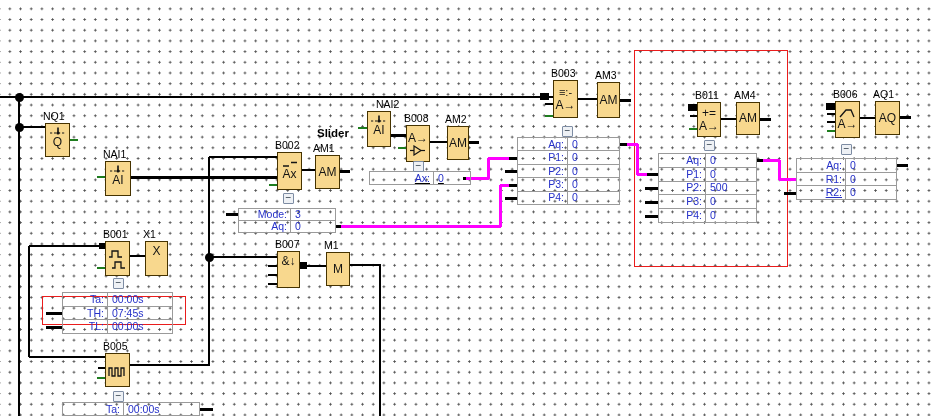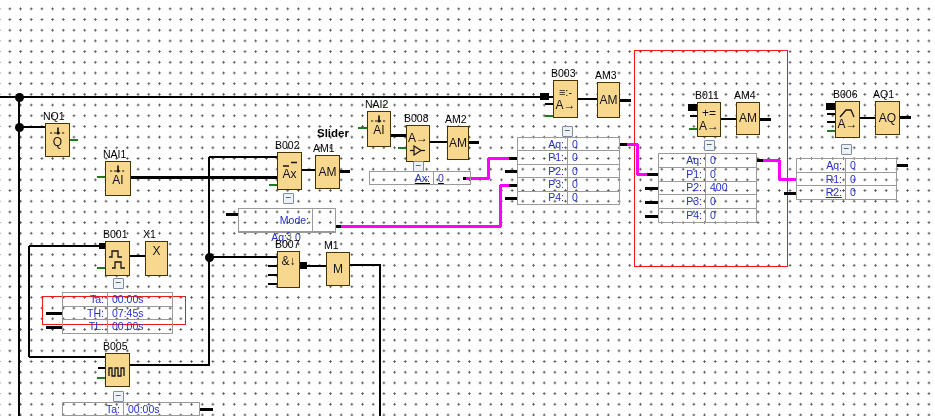--- a/index.html
+++ b/index.html
@@ -144,21 +144,21 @@
     <div class="block" style="left: 277px; top: 152px; width: 25px; height: 38px; background: rgb(248, 216, 142); border-color: rgb(70, 51, 0);">
       <svg class="sym-svg" width="16" height="7" viewBox="0 0 16 7">
         <path d="M1 5 H7 M9 1.5 H15" stroke="#141414" stroke-width="1.4" fill="none"></path>
       </svg>
       <span class="symline">Ax</span>
     </div>
     <div class="blabel" style="left: 313px; top: 142px;">AM1</div>
     <div class="block" style="left: 315px; top: 155px; width: 25px; height: 34px; background: rgb(248, 216, 142); border-color: rgb(70, 51, 0);">
       <span class="symline">AM</span>
     </div>
-    <div class="blabel" style="left: 365px; top: 98px;">NAI2</div>
+    <div class="blabel" style="left: 376px; top: 98px;">NAI2</div>
     <div class="block top-align" style="left: 367px; top: 111px; width: 24px; height: 36px; background: rgb(248, 216, 142); border-color: rgb(70, 51, 0);">
       <svg class="sym-svg" width="18" height="9" viewBox="0 0 18 9">
         <path d="M1 6 H17" stroke="#141414" stroke-width="1.2" stroke-dasharray="2.2 1.8" fill="none"></path>
         <path d="M9 0.5 V6" stroke="#141414" stroke-width="1.6" fill="none"></path>
         <circle cx="9" cy="6" r="1.6" fill="#141414"></circle>
       </svg>
       <span class="symline">AI</span>
     </div>
     <div class="blabel" style="left: 404px; top: 112px;">B008</div>
     <div class="block" style="left: 406px; top: 125px; width: 24px; height: 37px; background: rgb(248, 216, 142); border-color: rgb(70, 51, 0);">
@@ -236,21 +236,21 @@
       <div class="prow" style="color: rgb(37, 48, 200);">
         <div class="plab" style="width: 45px; border-right-color: rgb(154, 154, 154);">TH:</div>
         <div class="pval">07:45s</div>
       </div>
       <div class="prow" style="color: rgb(37, 48, 200); justify-content: flex-end;">
         <div class="plab" style="width: 45px; border-right-color: rgb(154, 154, 154);">TL:</div>
         <div class="pval">00:00s</div>
       </div>
     </div>
     <div class="pbox" style="left: 238px; top: 208px; width: 98px; height: 25px; border-color: rgb(154, 154, 154);">
-      <div class="prow" style="color: rgb(37, 48, 200); flex-direction: column;">
+      <div class="prow" style="color: rgb(37, 48, 200);">
         <div class="plab" style="width: 52px; border-right-color: rgb(154, 154, 154);">Mode:</div>
         <div class="pval">3</div>
       </div>
       <div class="prow" style="color: rgb(37, 48, 200);">
         <div class="plab" style="width: 52px; border-right-color: rgb(154, 154, 154);">Aq:</div>
         <div class="pval">0</div>
       </div>
     </div>
     <div class="pbox" style="left: 369px; top: 171px; width: 102px; height: 14px; border-color: rgb(154, 154, 154); text-decoration: underline;">
       <div class="prow" style="color: rgb(37, 48, 200);">
@@ -284,21 +284,21 @@
       <div class="prow" style="color: rgb(37, 48, 200);">
         <div class="plab" style="width: 47px; border-right-color: rgb(154, 154, 154);">Aq:</div>
         <div class="pval">0</div>
       </div>
       <div class="prow" style="color: rgb(37, 48, 200);">
         <div class="plab" style="width: 47px; border-right-color: rgb(154, 154, 154);">P1:</div>
         <div class="pval">0</div>
       </div>
       <div class="prow" style="color: rgb(37, 48, 200);">
         <div class="plab" style="width: 47px; border-right-color: rgb(154, 154, 154);">P2:</div>
-        <div class="pval">400</div>
+        <div class="pval">500</div>
       </div>
       <div class="prow" style="color: rgb(37, 48, 200);">
         <div class="plab" style="width: 47px; border-right-color: rgb(154, 154, 154);">P3:</div>
         <div class="pval">0</div>
       </div>
       <div class="prow" style="color: rgb(37, 48, 200);">
         <div class="plab" style="width: 47px; border-right-color: rgb(154, 154, 154);">P4:</div>
         <div class="pval">0</div>
       </div>
     </div>

